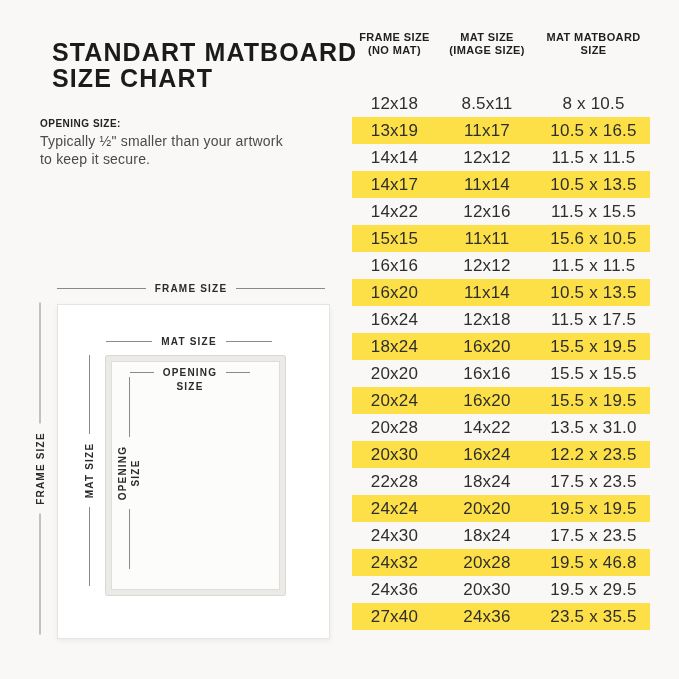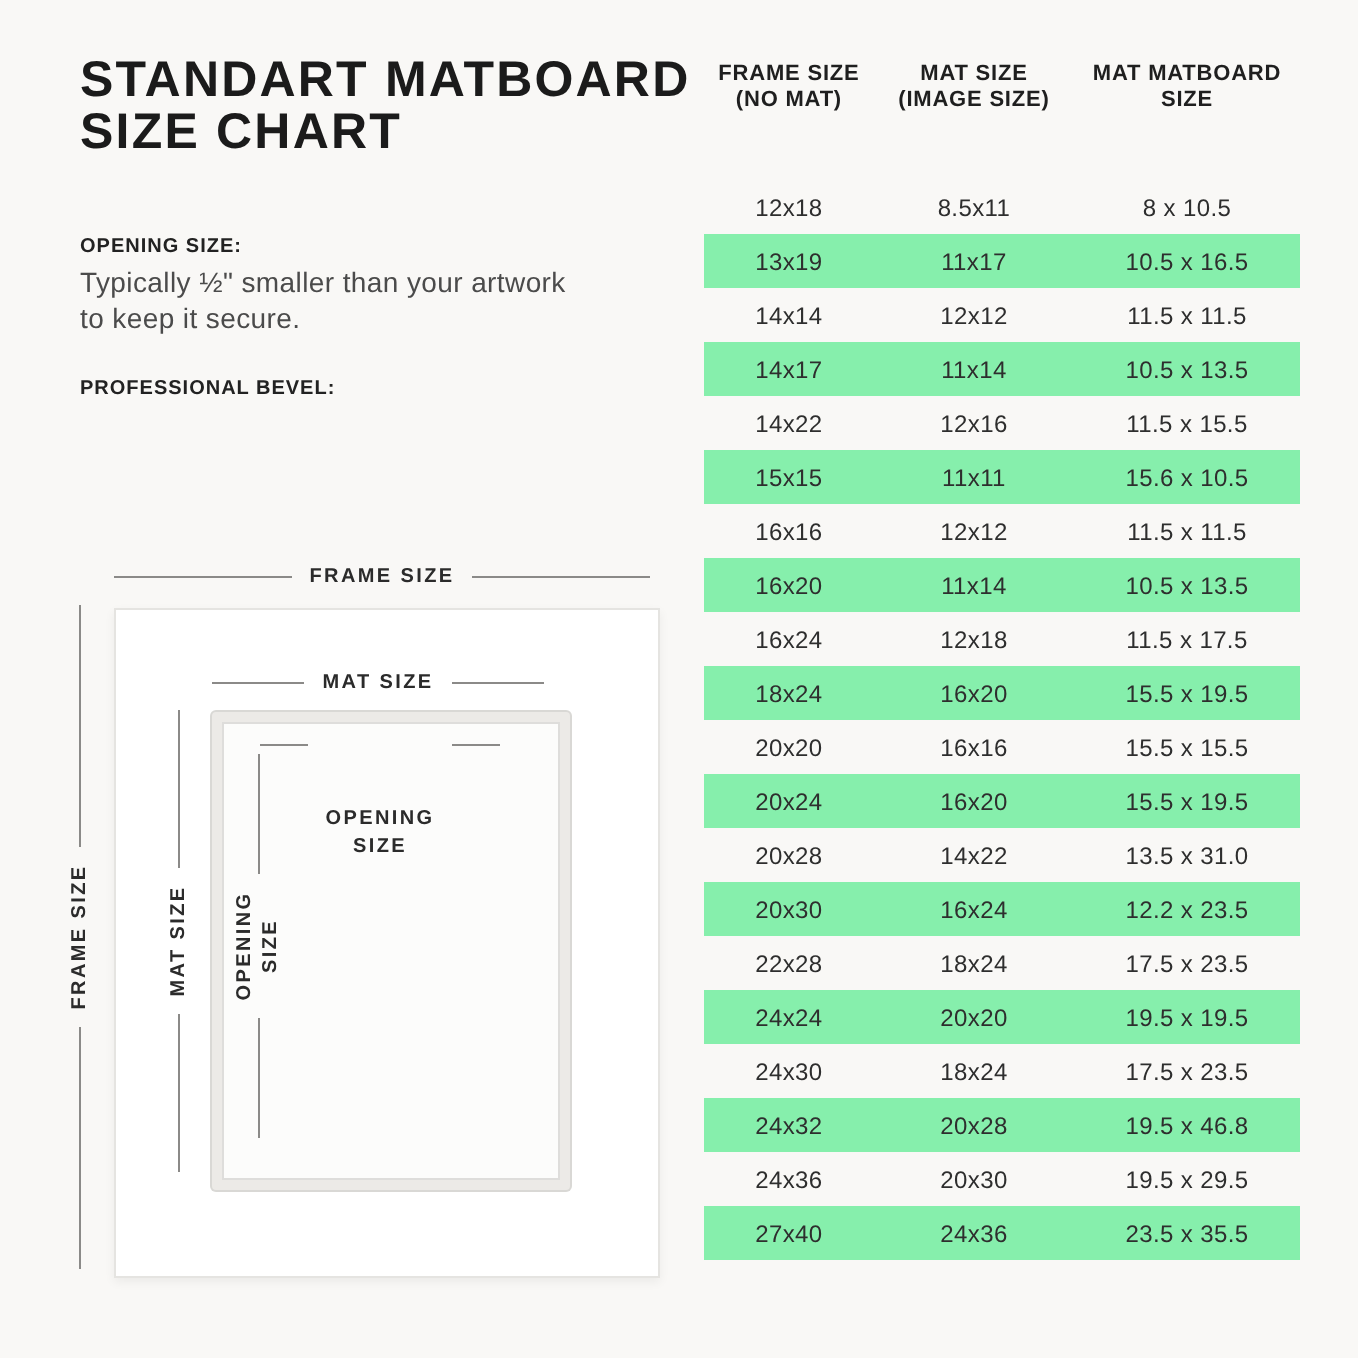--- a/index.html
+++ b/index.html
@@ -10,21 +10,21 @@
     position:relative;
     overflow:hidden;
     color:#1f1f1f;
   }
   .pre{white-space:pre-line;}
 
   
   #title{
     position:absolute;left:40px;top:27px;
     font-size:25px;line-height:26px;font-weight:bold;
-    letter-spacing:1.1px;color:#1b1b1b;margin:0;
+    letter-spacing:1.1px;color:#1b1b1b;margin:12px;
   }
   #sections{position:absolute;left:40px;top:118px;width:320px;}
   .sec-h{font-size:10px;font-weight:bold;letter-spacing:.5px;color:#222;}
   .sec-b{font-size:14px;line-height:18px;color:#4b4b4b;margin-top:3px;letter-spacing:.2px;}
   .sec+.sec{margin-top:21px;}
 
   
   #diagram{position:absolute;left:35px;top:282px;width:300px;height:380px;}
   .dlabel{
     display:flex;align-items:center;gap:9px;
@@ -41,58 +41,57 @@
   .mat-label{position:absolute;left:71px;width:166px;top:54px;}
   .mat-rect{
     position:absolute;left:71px;top:74px;width:169px;height:229px;
     background:#fcfcfb;
     border:5px solid #eceae7;
     box-shadow:0 0 0 1px #d9d8d5, inset 0 0 0 1px #dedddb;
     border-radius:2px;
   }
   .opening-label{position:absolute;left:95px;width:120px;top:84px;align-items:flex-start;}
   .opening-label .dline{margin-top:6px;}
-  .opening-label .txt{text-align:center;line-height:14px;white-space:pre-line;margin-top:37px;}
+  .opening-label .txt{text-align:center;line-height:14px;white-space:pre-line;}
   .v-label{position:absolute;transform:rotate(-90deg);}
   .v-frame{width:332px;left:-161px;top:181px;}
   .v-mat{width:231px;left:-61px;top:183px;}
   .v-opening{width:192px;left:-2px;top:178px;align-items:center;}
   .v-opening .txt{text-align:center;line-height:13px;white-space:pre-line;}
 
   
   #table{position:absolute;left:352px;top:31px;width:298px;}
   .thead{display:grid;grid-template-columns:28.5% 33.6% 37.9%;}
   .th{
     text-align:center;font-size:11px;line-height:13px;font-weight:bold;
     letter-spacing:.4px;color:#1f1f1f;white-space:pre-line;
   }
   .tbody{margin-top:33px;}
   .trow{
     display:grid;grid-template-columns:28.5% 33.6% 37.9%;
     height:27px;align-items:center;text-align:center;
-    font-size:12px;color:#2e2e2e;letter-spacing:.2px;
-  }
-  .trow.alt{background:#86efac;}
+    font-size:17px;color:#2e2e2e;letter-spacing:.2px;
+  }
+  .trow.alt{background:#fde047;}
 </style>
 </head>
 <body>
 
 <div>
 
   <h1 id="title" class="pre">STANDART MATBOARD
 SIZE CHART</h1>
 
   <div id="sections">
     <div class="sec">
       <div class="sec-h">OPENING SIZE:</div>
       <div class="sec-b pre">Typically ½" smaller than your artwork
 to keep it secure.</div>
     </div>
     <div class="sec">
-      <div class="sec-h">PROFESSIONAL BEVEL:</div>
     </div>
   </div>
 
   <div id="diagram">
     <div class="dlabel top-frame-label">
       <span class="dline"></span>
       <span>FRAME SIZE</span>
       <span class="dline"></span>
     </div>
 

